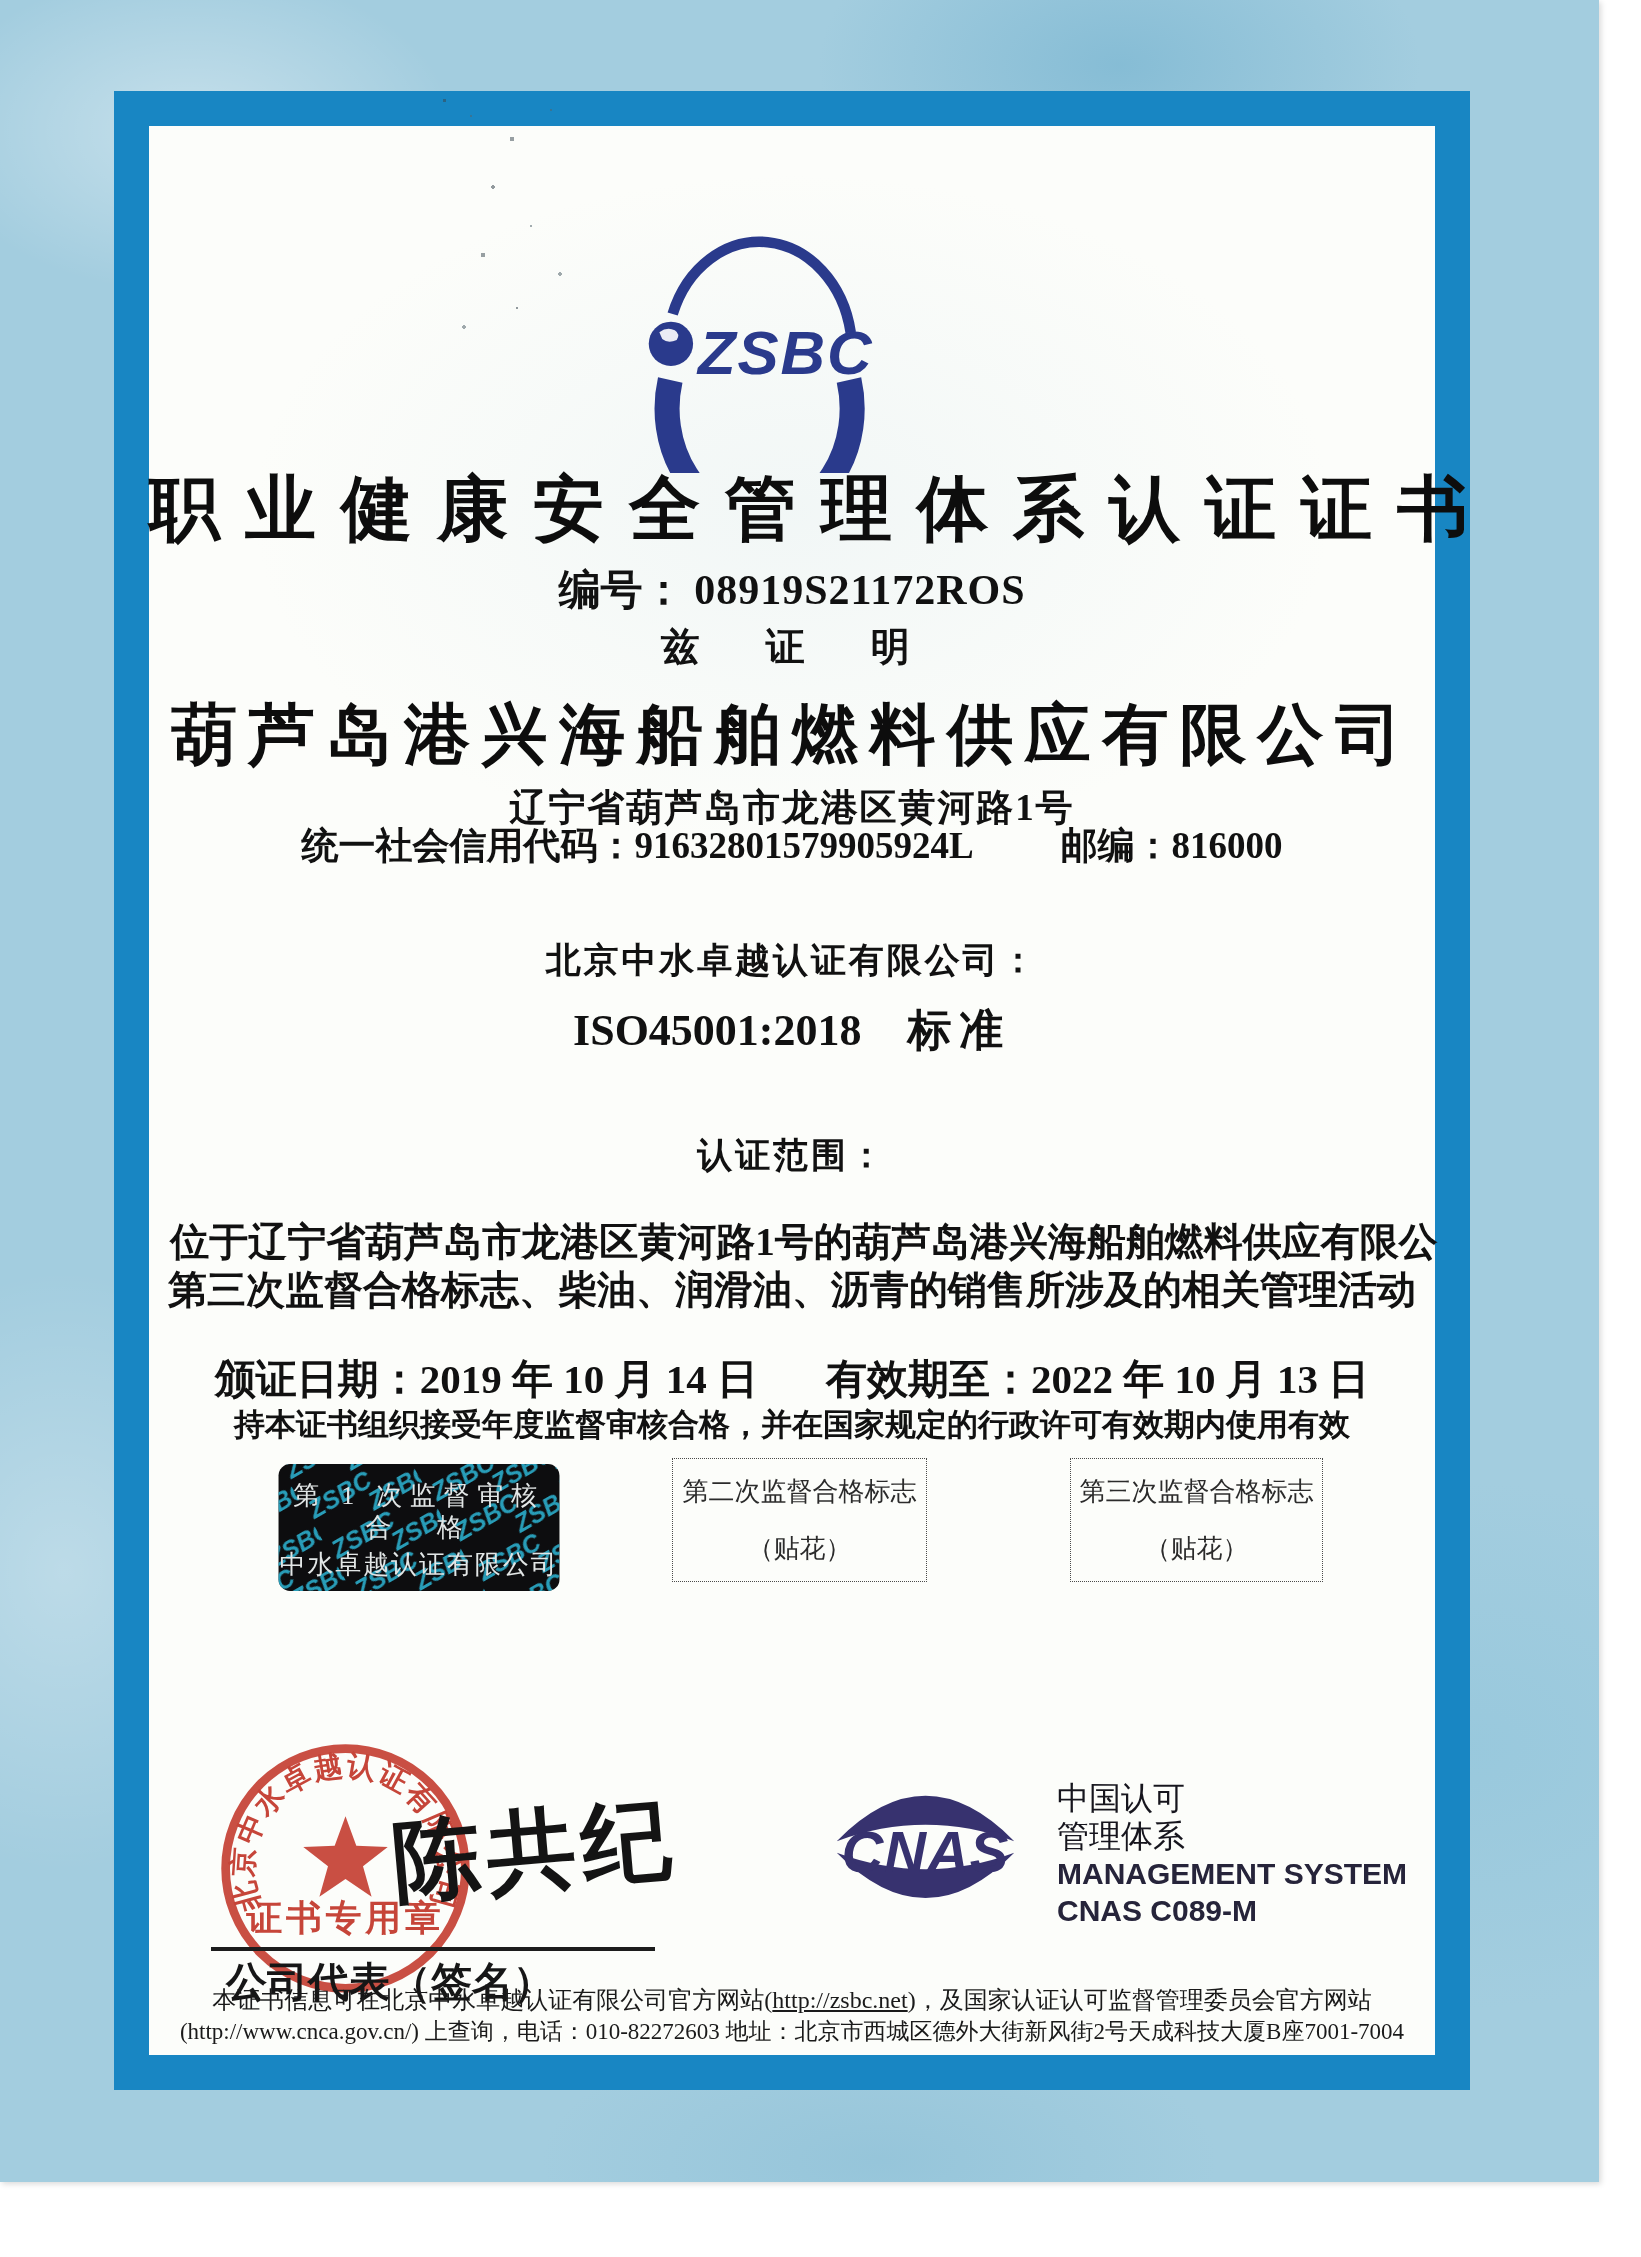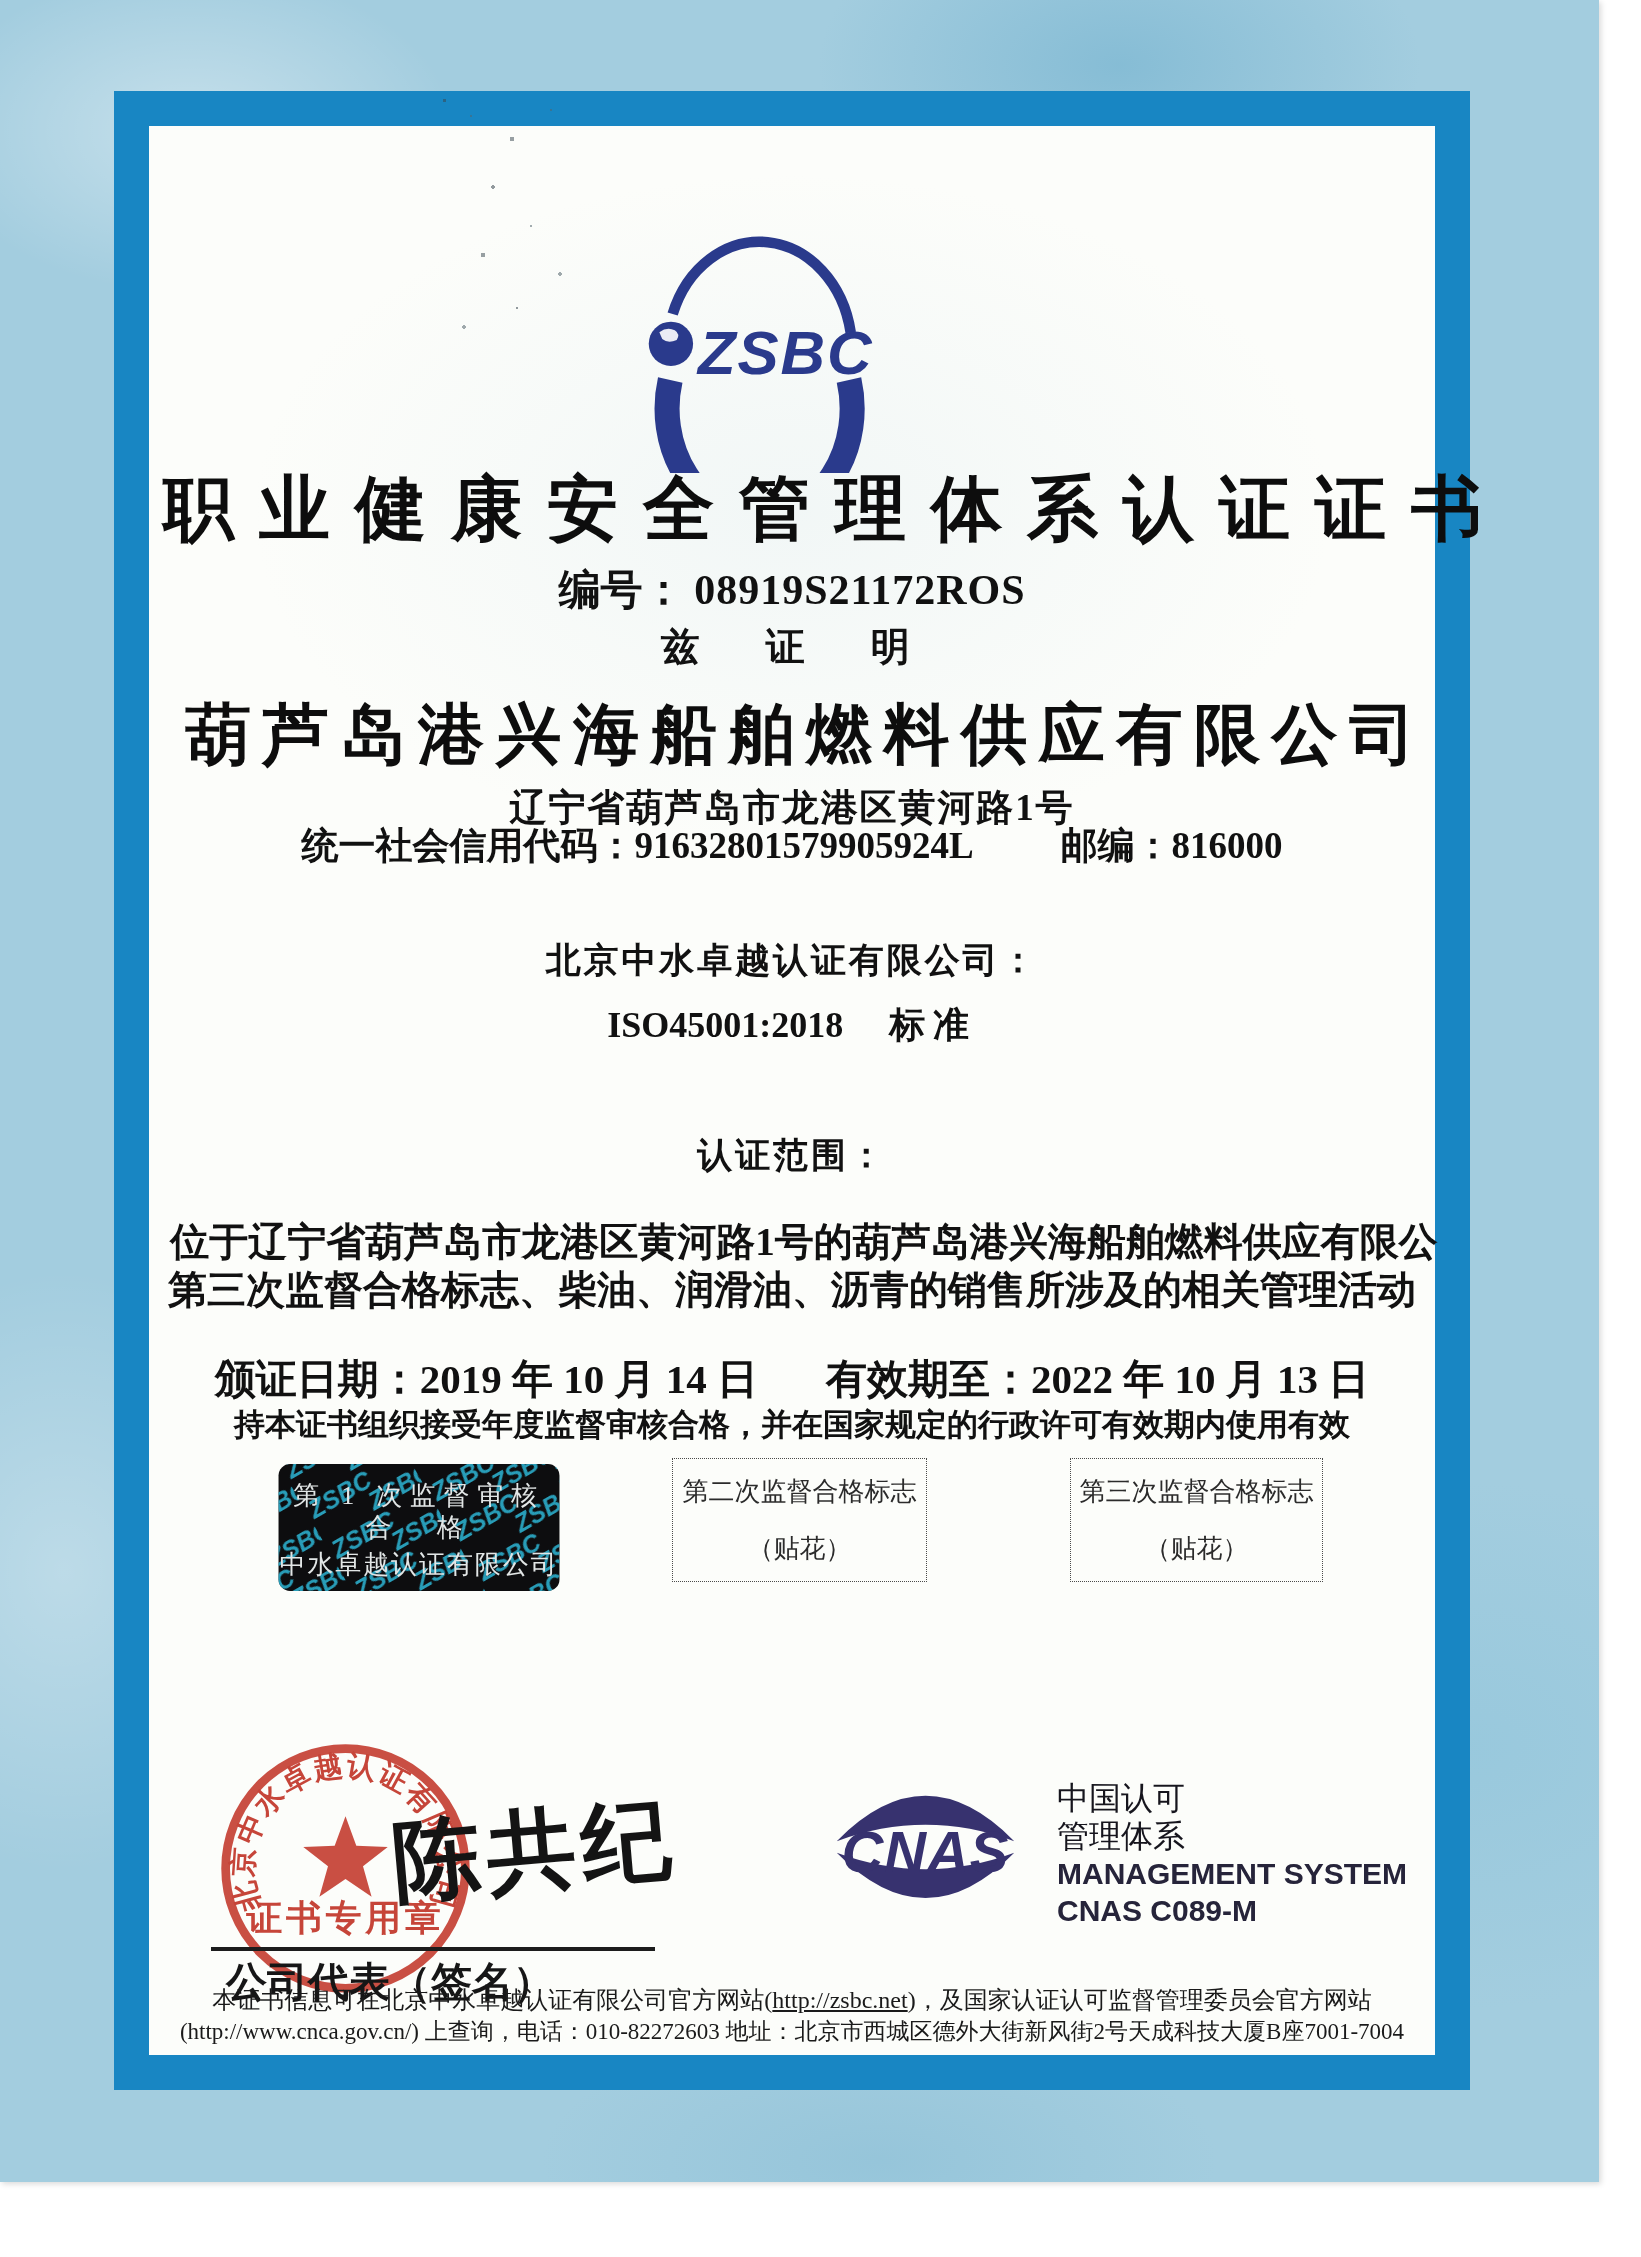--- a/index.html
+++ b/index.html
@@ -19,34 +19,34 @@
     box-shadow: 1.9px 1.9px 5.8px rgba(0,0,0,.15);}
 
   
   .frame{position:absolute;left:114px;top:91px;width:1356px;height:1999px;background:#1886c3;}
   .inner{position:absolute;left:35px;top:35px;right:35px;bottom:35px;background:#fcfdfa;
     background-image:radial-gradient(ellipse 772px 483px at 50% 20%, rgba(210,228,235,.25), transparent 70%);}
 
   .content{position:absolute;left:149px;top:126px;width:1286px;height:1929px;}
 
   .serif{font-family:"Liberation Serif", serif;}
-  .sans{font-family:Liberation Serif, serif;padding-left:14px;}
+  .sans{font-family:Liberation Serif, serif;}
 
   .cline{position:absolute;left:0;width:100%;text-align:center;white-space:nowrap;color:#111;}
 
   .title{top:336px;font-size:71px;font-weight:900;letter-spacing:25px;color:#0d0d0d;}
   .certno{top:436px;font-size:42px;font-weight:bold;}
   .certno .num{margin-left:9.7px;letter-spacing:1px;}
   .declare{top:494px;font-size:39px;font-weight:bold;letter-spacing:13.5px;}
   .company{top:564px;font-size:66px;font-weight:900;letter-spacing:11.6px;color:#0d0d0d;}
   .address{top:657px;font-size:37px;font-weight:bold;letter-spacing:1.9px;}
   .codeline{top:695px;font-size:37px;font-weight:bold;}
   .codeline .gap{display:inline-block;width:87px;}
   .conform{top:811px;font-size:35px;font-weight:bold;letter-spacing:2.9px;}
-  .standard{top:875px;font-size:36px;font-weight:bold;}
+  .standard{top:875px;font-size:44px;font-weight:bold;}
   .standard .suffix{margin-left:46px;letter-spacing:7.7px;}
   .scopelabel{top:1006px;font-size:35px;font-weight:bold;letter-spacing:2.9px;}
   .scope1{top:1089px;font-size:39px;font-weight:bold;padding-left:12px;}
   .scope2{top:1137px;font-size:39px;font-weight:bold;}
   .dates{top:1226px;font-size:41px;font-weight:bold;}
   .dates .gap{display:inline-block;width:68px;}
   .note{top:1278px;font-size:31px;font-weight:bold;}
 
   
   .sticker{position:absolute;left:129px;top:1338px;width:282px;height:127px;}

